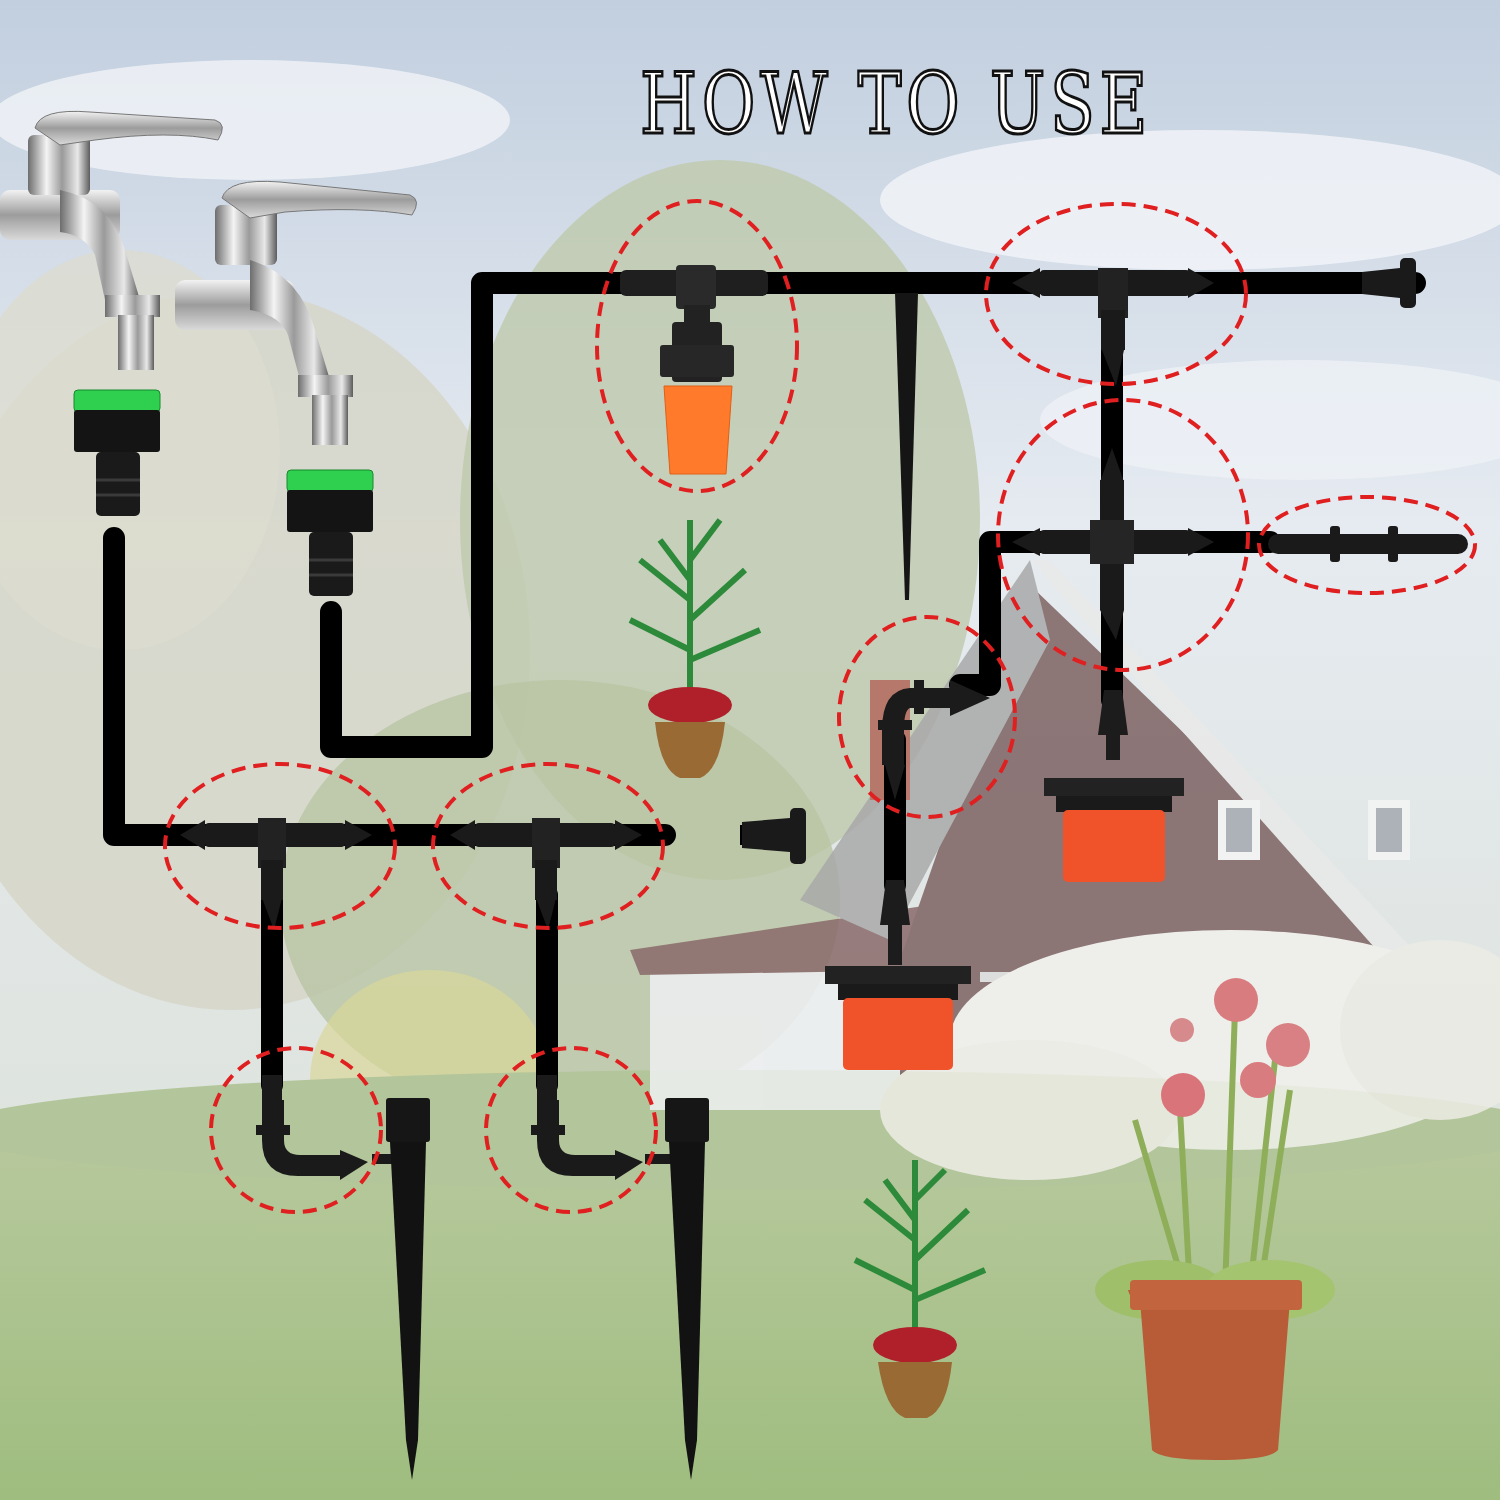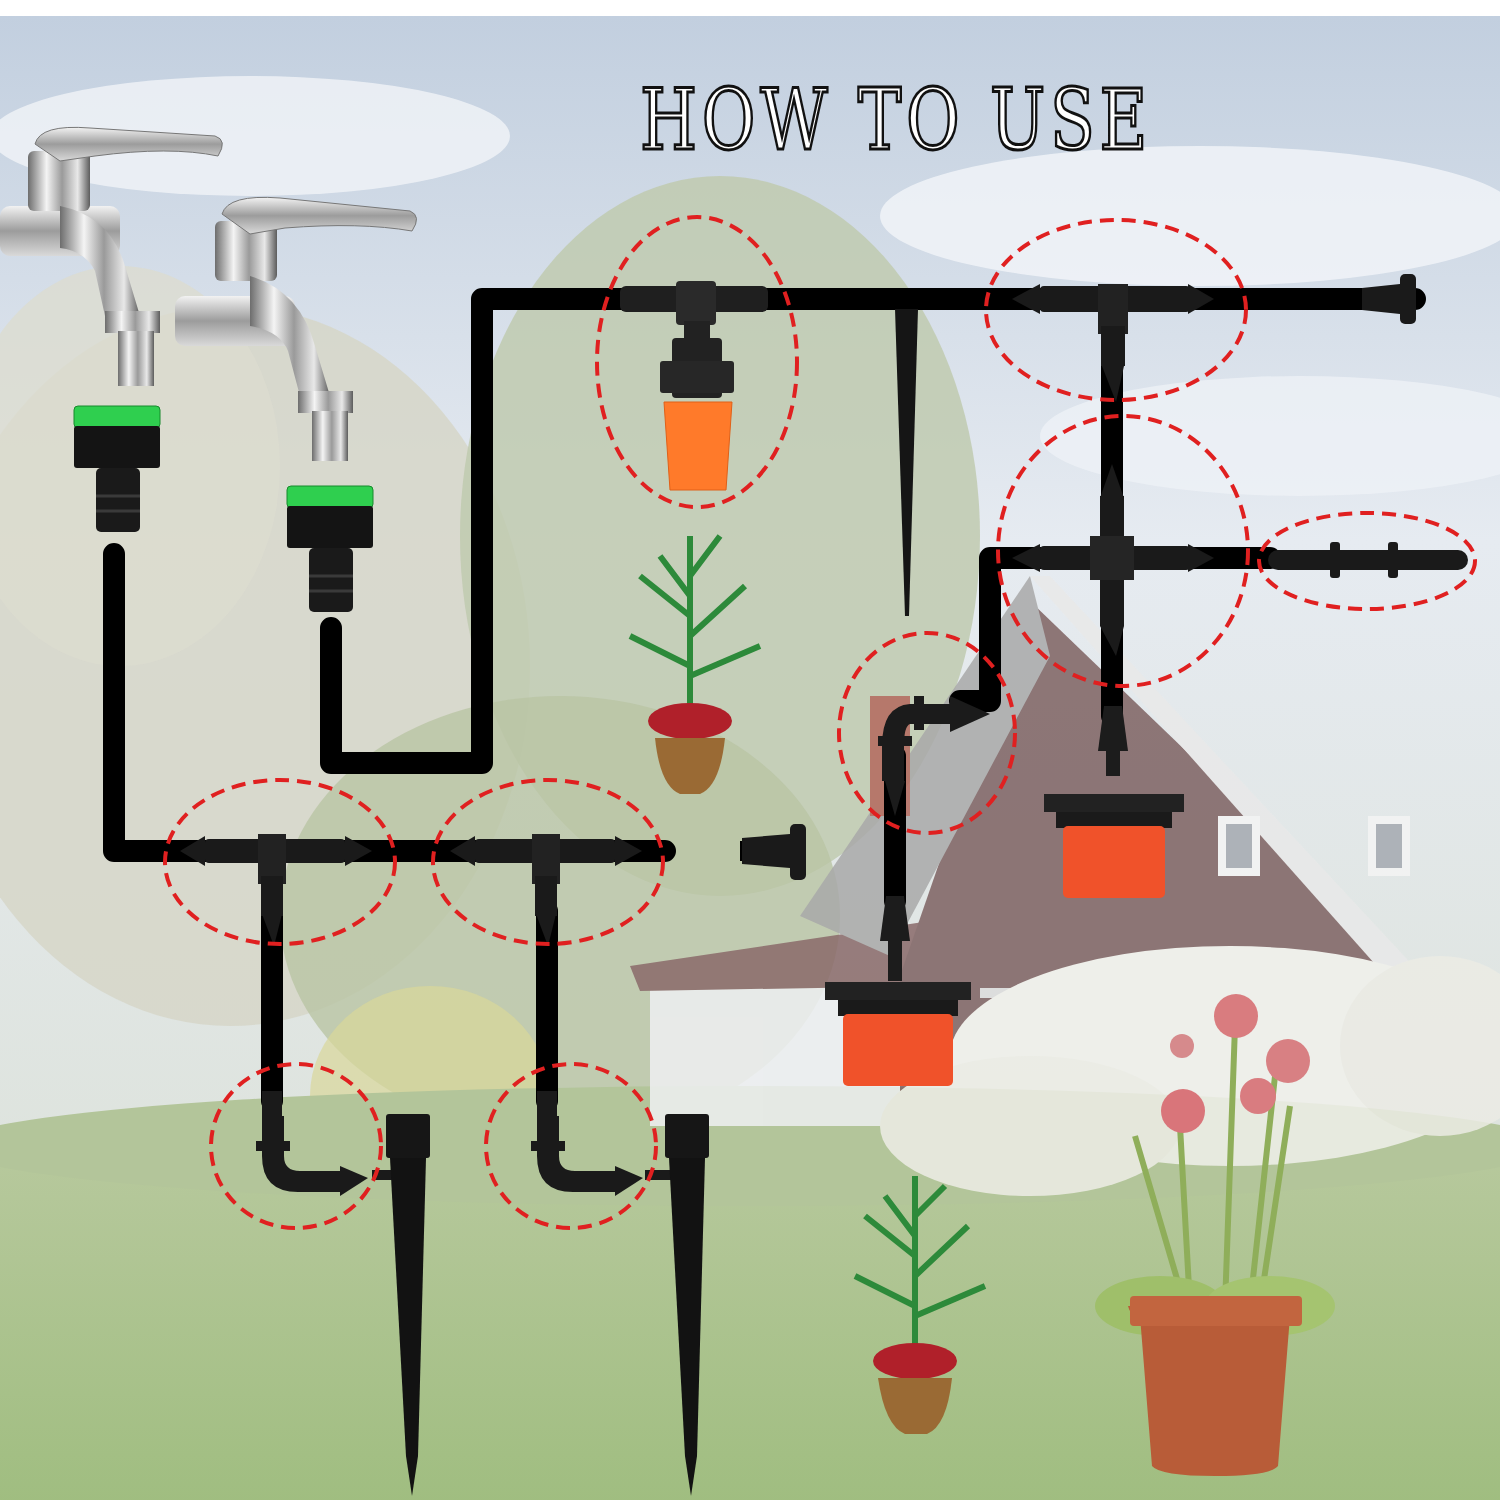--- a/index.html
+++ b/index.html
@@ -1,18 +1,18 @@
 <!DOCTYPE html>
 <html><head>
 <meta charset="utf-8">
 <style>
   html,body{margin:0;padding:0;}
   body{width:1500px;height:1500px;overflow:hidden;position:relative;
        font-family:"Liberation Serif","DejaVu Serif",serif;}
-  #stage{position:absolute;left:0;top:16px;width:1500px;height:1432px;}
+  #stage{position:absolute;left:0;top:0;width:1500px;height:1432px;}
   .title{position:absolute;left:640px;top:62px;width:540px;text-align:center;
          font-family:"DejaVu Serif","Liberation Serif",serif;font-size:84px;
          letter-spacing:6px;color:#ffffff;-webkit-text-stroke:3px #111;
          transform:scaleX(0.78);transform-origin:left top;white-space:pre;
          line-height:1;}
   svg{position:absolute;left:0;top:0;}
 </style>
 </head>
 <body>
 

